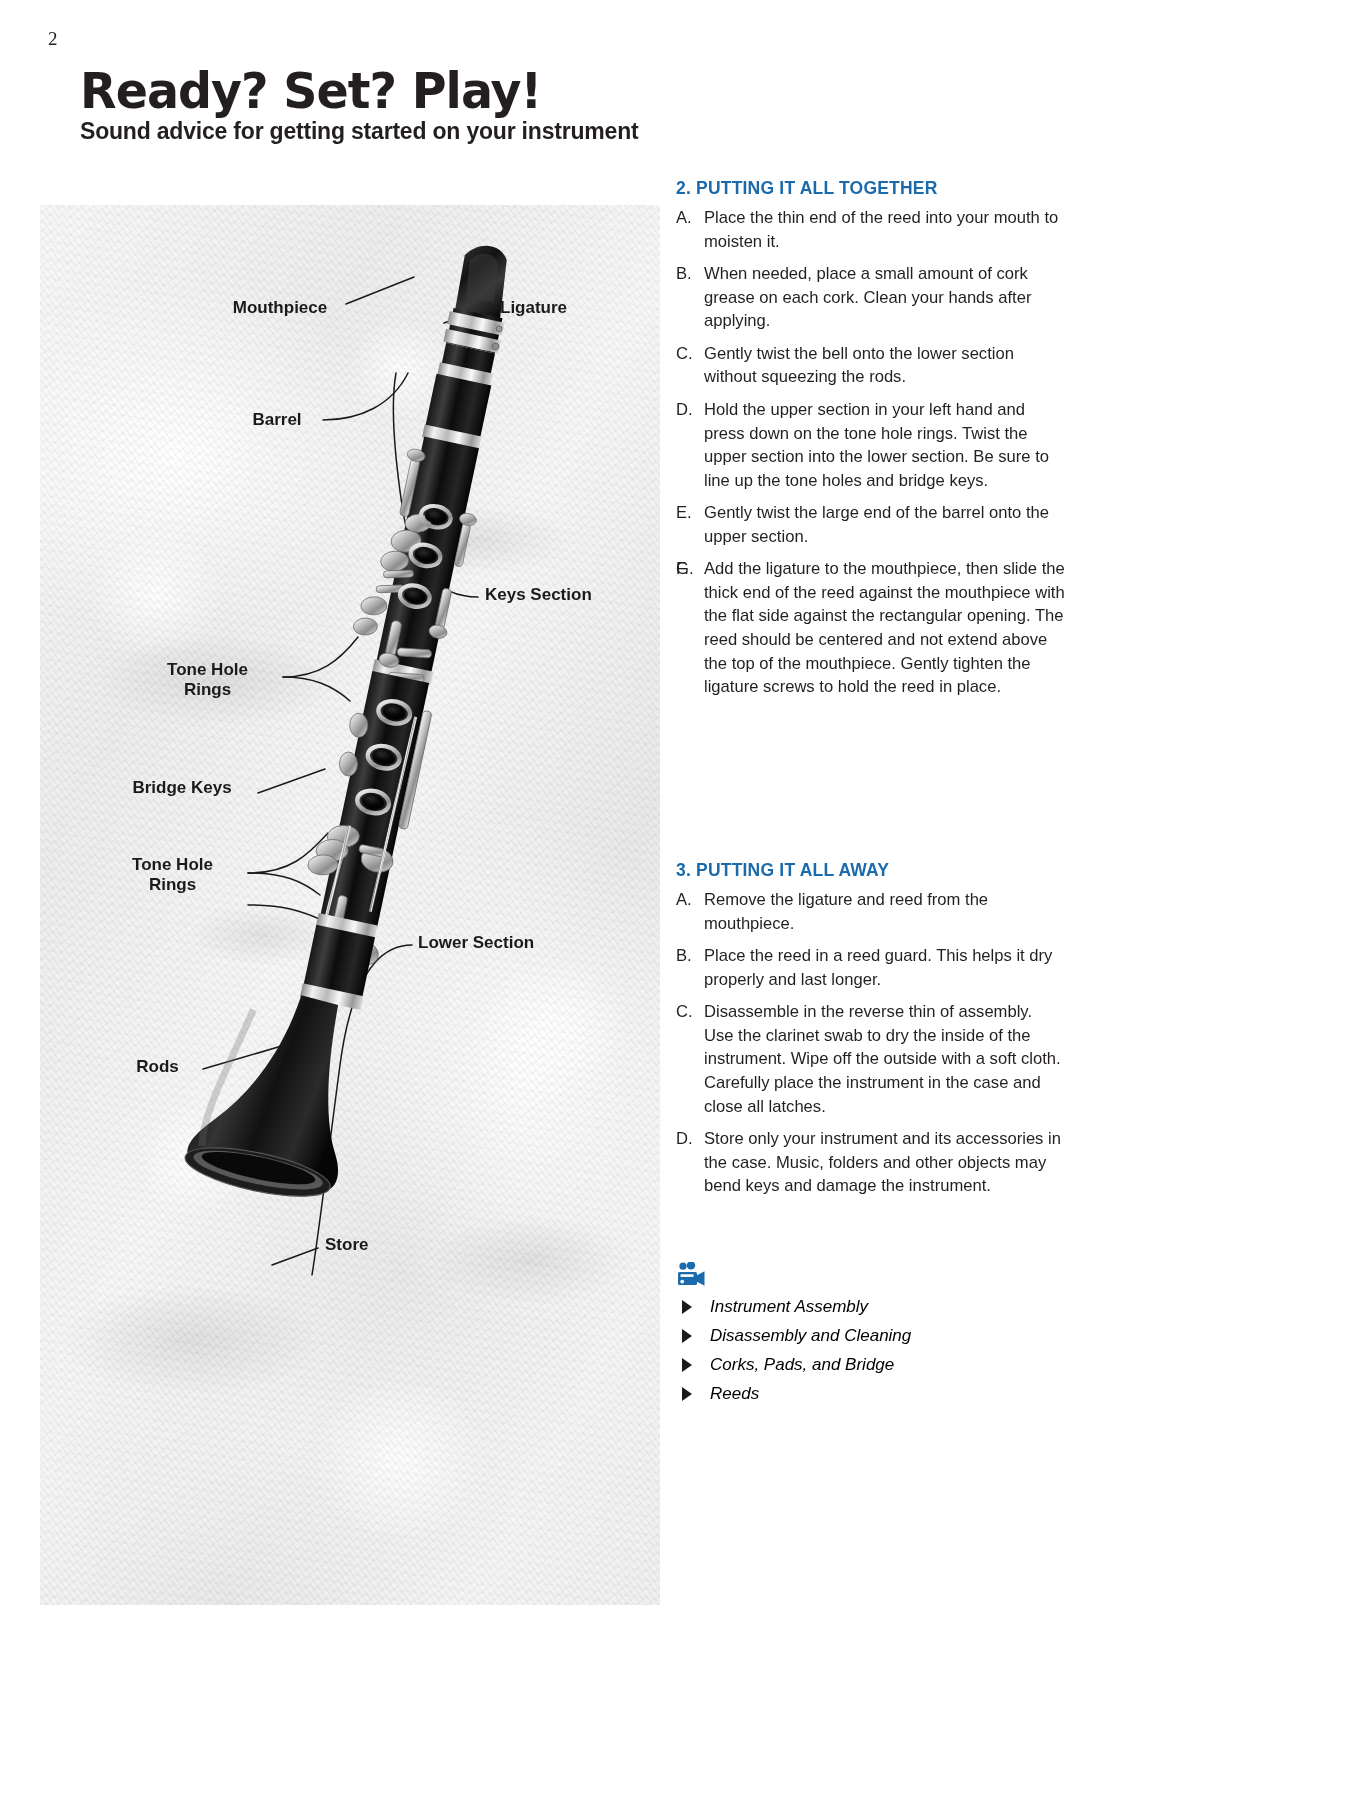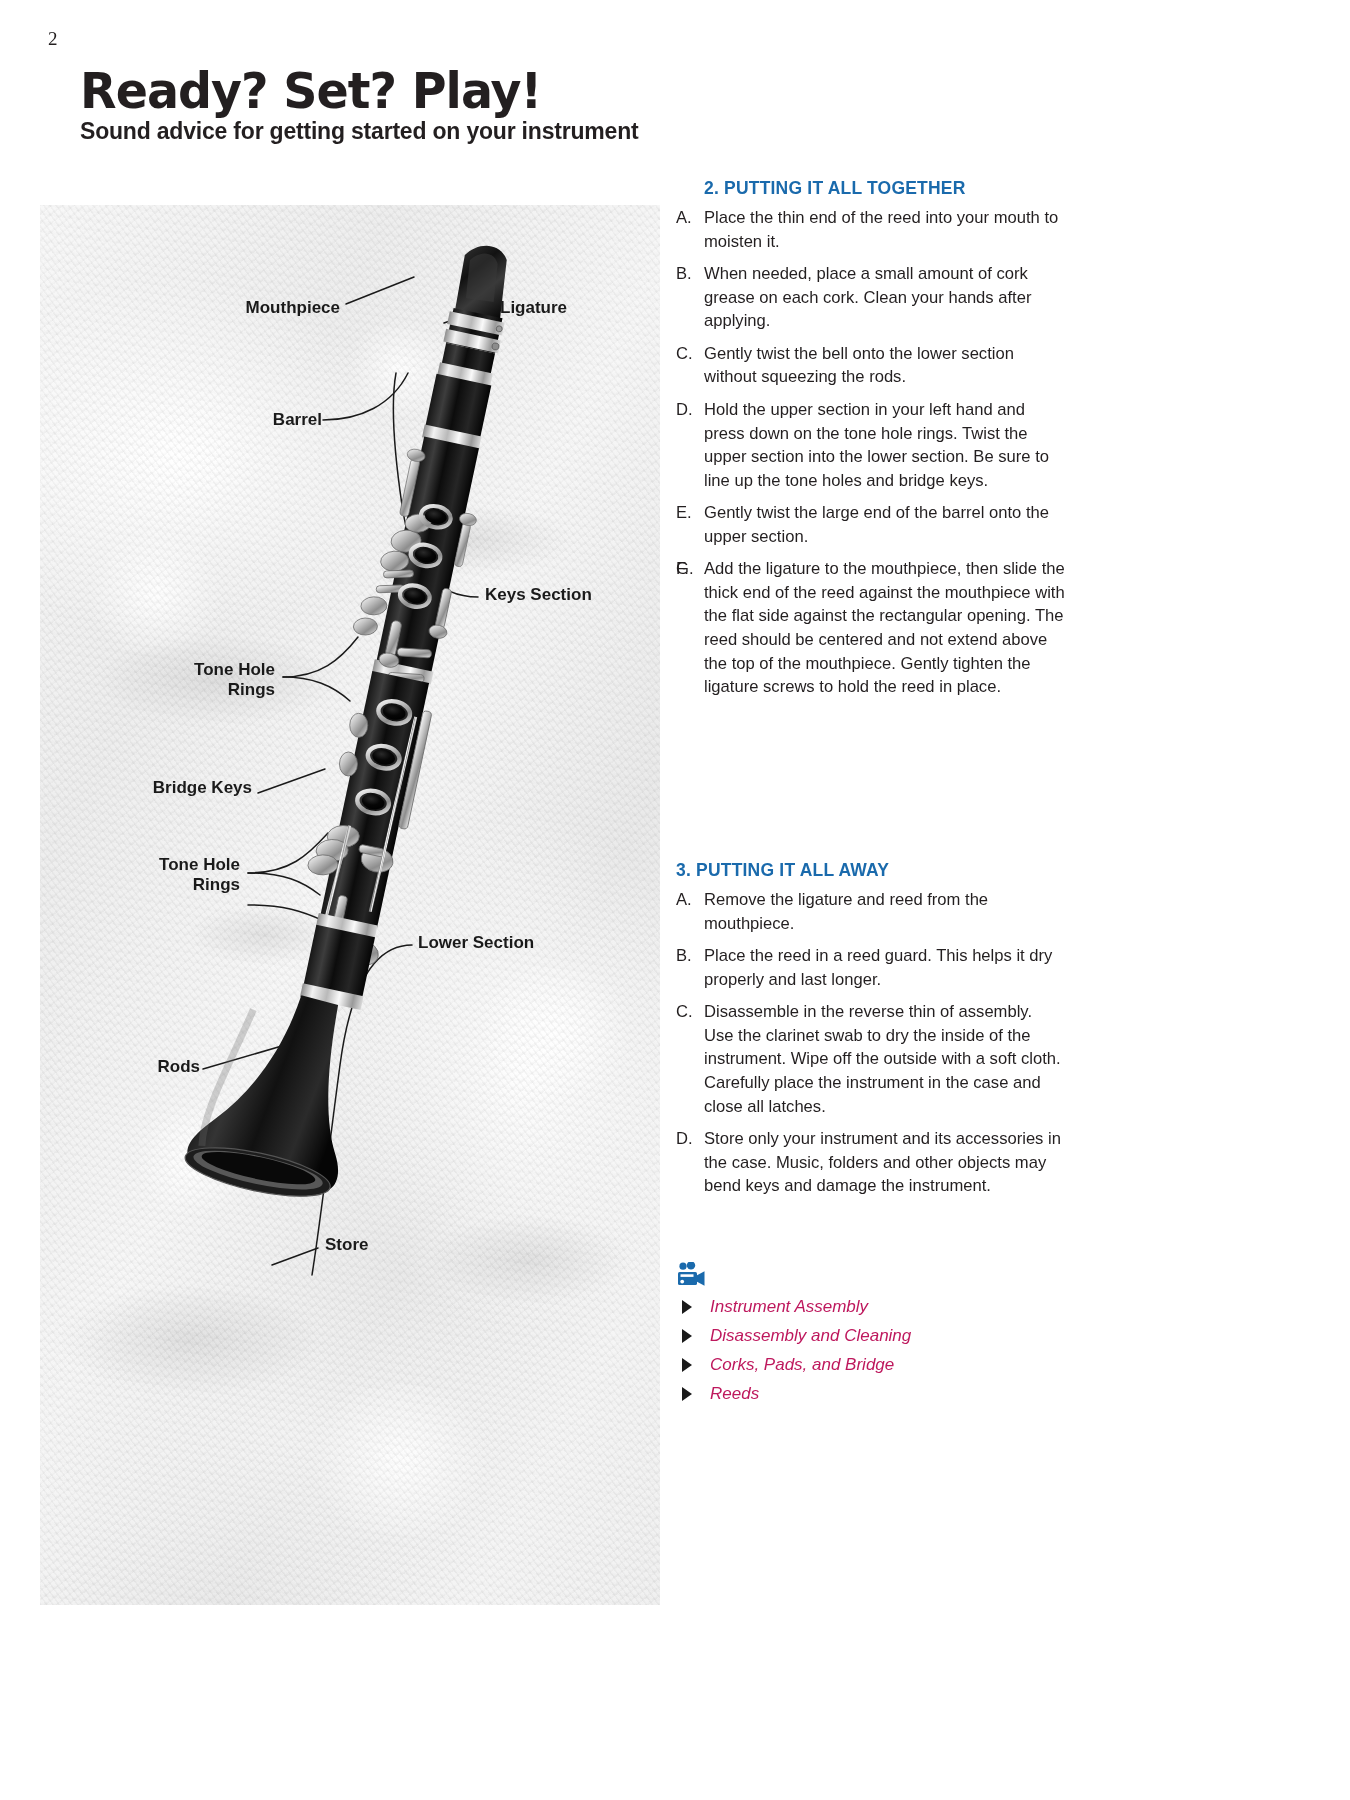--- a/index.html
+++ b/index.html
@@ -41,21 +41,21 @@
     letter-spacing: -0.2px;
   }
 
   
   .sec-heading {
     font-size: 17.5px; font-weight: bold;
     color: #1a6aac;
     letter-spacing: 0.2px;
   }
   #h1 { position: absolute; left: 74px; top: 178px; margin-top: 40px; }
-  #h2 { position: absolute; left: 676px; top: 178px; margin-left: 28px; }
+  #h2 { position: absolute; left: 676px; top: 178px; }
   #h3 { position: absolute; left: 676px; top: 860px; }
 
   
   .diagram {
     position: absolute;
     left: 40px; top: 205px;
     width: 620px; height: 1400px;
     overflow: hidden;
   }
   .paper-bg {
@@ -90,21 +90,21 @@
   .clar-svg { position: absolute; left: 0; top: 0; }
 
   
   .dlabel {
     position: absolute;
     font-size: 17px; font-weight: bold;
     color: #1a1a1a;
     white-space: pre-line;
     line-height: 1.18;
   }
-  .dlabel.right-al { text-align: right; }
+  .dlabel.right-al { text-align: center; }
 
   
   .col-right { position: absolute; left: 676px; width: 390px; }
   .listitem {
     position: relative;
     padding-left: 28px;
     font-size: 16.6px;
     line-height: 1.42;
     color: #231f20;
     margin-bottom: 9px;
@@ -124,21 +124,21 @@
   }
   .vid-tri {
     width: 0; height: 0;
     border-left: 10px solid #1a1a1a;
     border-top: 7px solid transparent;
     border-bottom: 7px solid transparent;
     margin-right: 18px;
     flex: 0 0 auto;
   }
   .vid-label {
-    font-size: 17px; font-style: italic; color: #be185d;
+    font-size: 17px; font-style: italic; color: #000000;
     font-family: "Liberation Sans", sans-serif;
   }
 </style>
 </head>
 <body>
 
 <div id="page">
 
   <div class="page-num">2</div>
 

